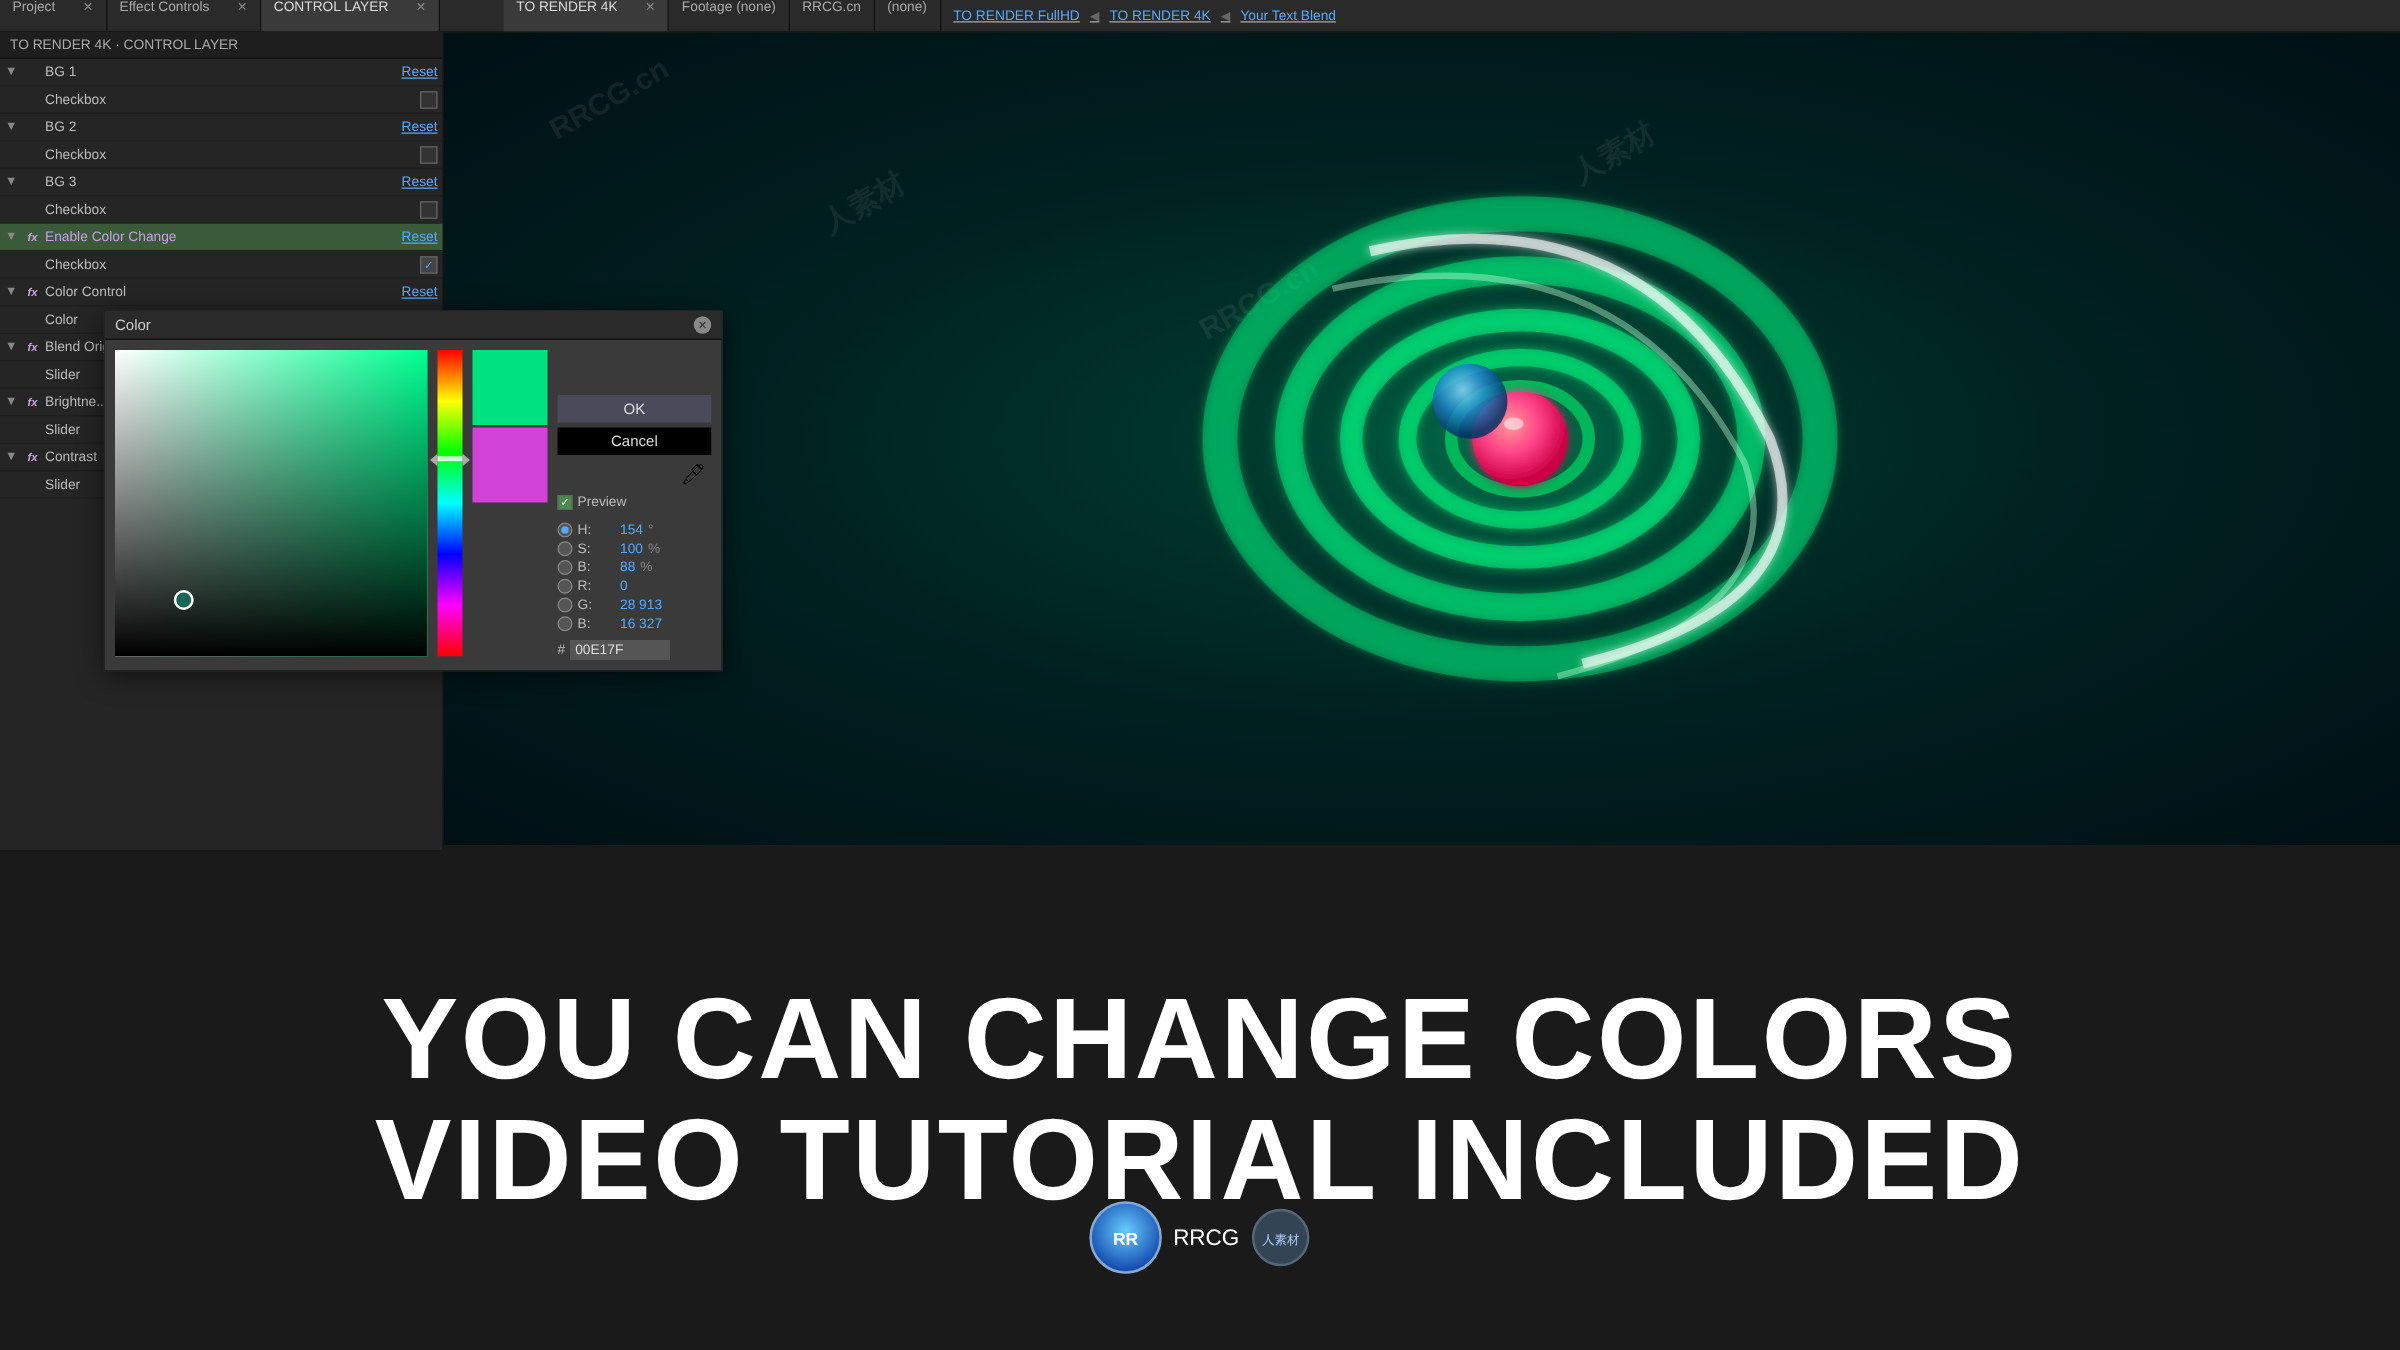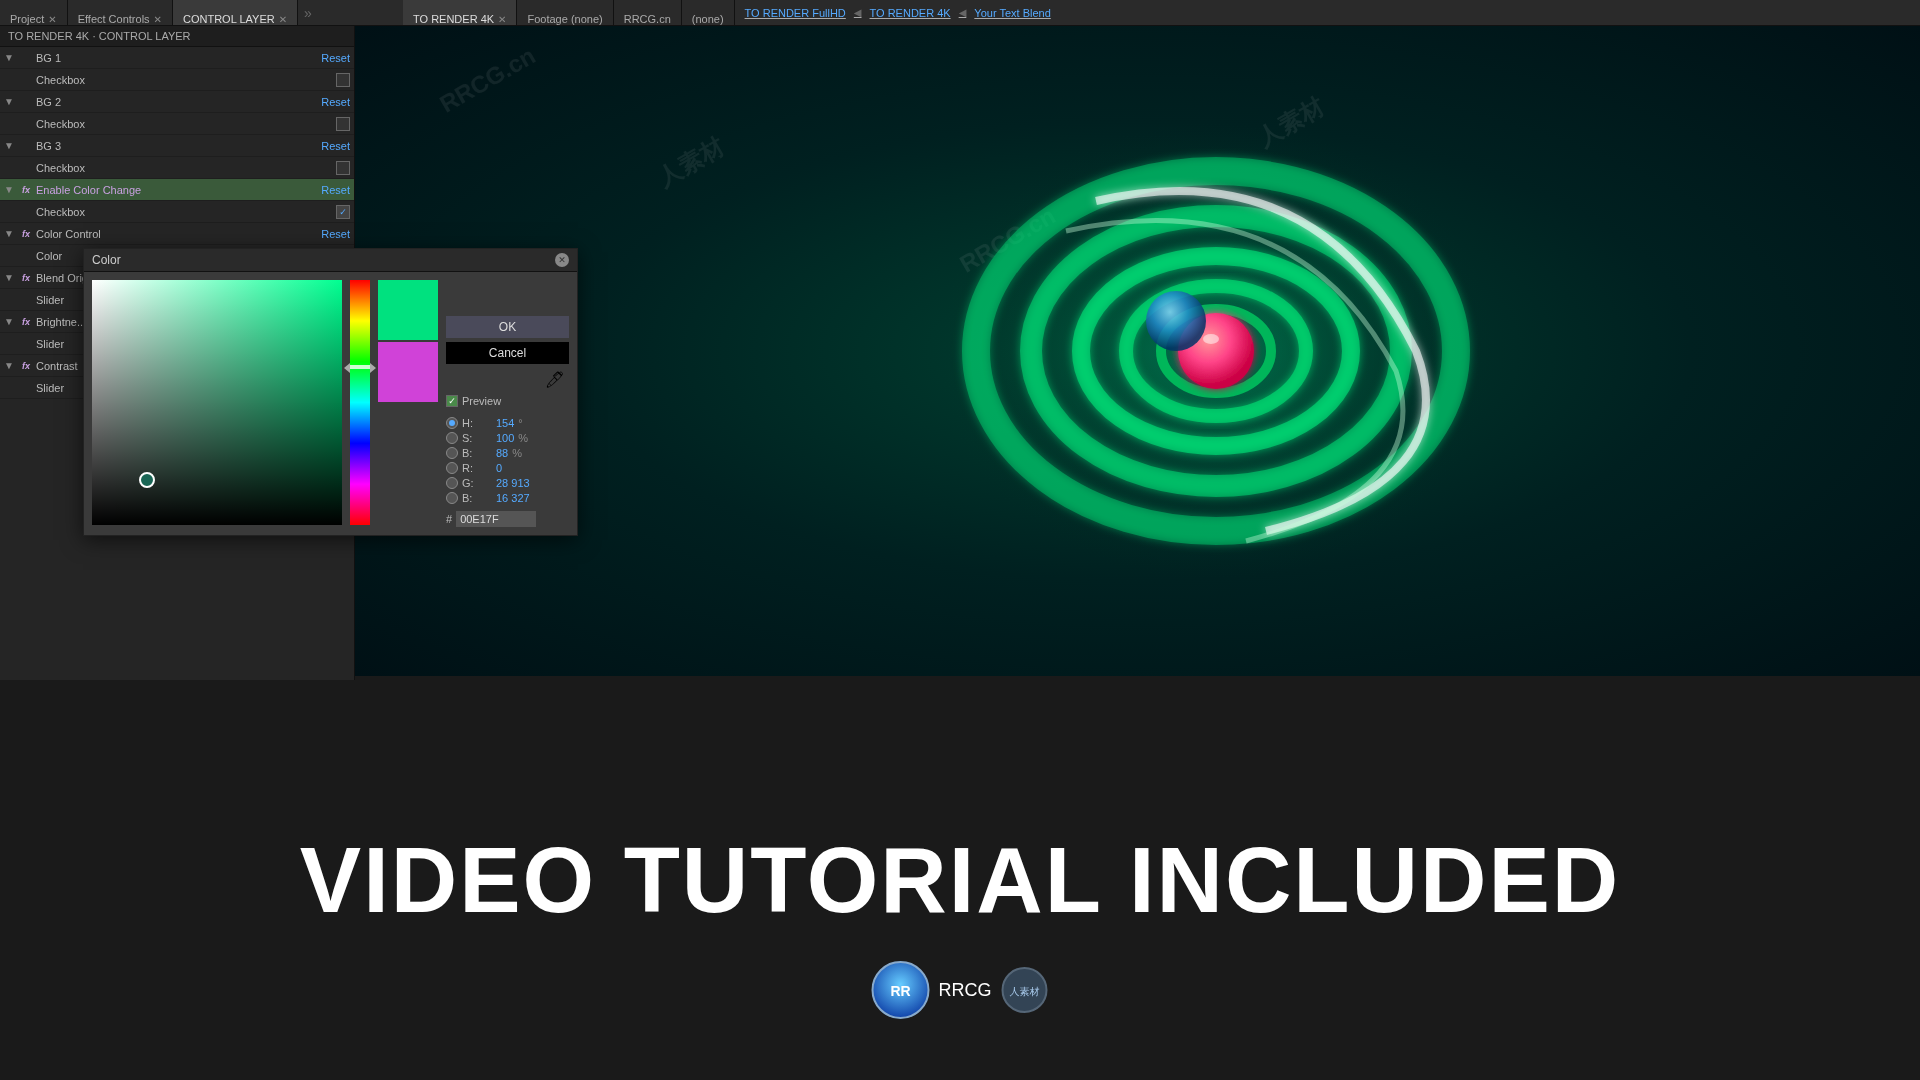--- a/index.html
+++ b/index.html
@@ -4,21 +4,21 @@
   <style>
     * { margin: 0; padding: 0; box-sizing: border-box; }
     body { width: 1920px; height: 1080px; background: #1a1a1a; font-family: Arial, sans-serif; overflow: hidden; position: relative; }
 
     
     #top-bar {
       width: 100%; height: 26px; background: #2a2a2a; display: flex; align-items: center;
       border-bottom: 1px solid #111; font-size: 11px; color: #aaa;
     }
     .tab-group { display: flex; align-items: center; height: 100%; }
-    .tab { padding: 0 10px; height: 100%; display: flex; align-items: flex-end; gap: 4px; border-right: 1px solid #111; cursor: pointer; }
+    .tab { padding: 0 10px; height: 100%; display: flex; align-items: flex-start; gap: 22px; border-right: 1px solid #111; cursor: pointer; }
     .tab.active { background: #3a3a3a; color: #ddd; }
     .tab-label { font-size: 11px; }
     .tab-close { font-size: 10px; color: #888; cursor: pointer; }
     .top-nav { display: flex; align-items: center; padding: 0 10px; gap: 8px; color: #aaa; font-size: 11px; text-decoration: underline; }
     .top-nav .arrow { font-size: 10px; color: #666; }
     .nav-link { color: #5af; cursor: pointer; }
     .nav-link.active { color: #5af; }
 
     
     #left-panel {
@@ -33,21 +33,21 @@
       display: flex; align-items: center; padding: 2px 4px; min-height: 22px;
       font-size: 11px; color: #bbb; border-bottom: 1px solid #1e1e1e;
       position: relative;
     }
     .layer-row.highlighted { background: #3a5a3a; }
     .layer-row .indent { width: 16px; flex-shrink: 0; }
     .layer-expand { width: 12px; height: 12px; color: #888; font-size: 10px; cursor: pointer; flex-shrink: 0; }
     .layer-icon { width: 16px; height: 16px; flex-shrink: 0; display: flex; align-items: center; justify-content: center; font-size: 9px; color: #8af; margin: 0 2px; }
     .layer-name { flex: 1; }
     .layer-name.purple { color: #c8a0e0; }
-    .layer-reset { color: #5af; cursor: pointer; margin-left: 4px; font-size: 11px; }
+    .layer-reset { color: #5af; cursor: pointer; margin-left: 4px; font-size: 11px; text-decoration: underline; }
     .checkbox-icon { width: 14px; height: 14px; border: 1px solid #666; background: #333; display: flex; align-items: center; justify-content: center; font-size: 10px; flex-shrink: 0; }
     .checkbox-icon.checked { background: #444; color: #fff; }
     .checkbox-icon.checked::after { content: '✓'; font-size: 9px; color: #5af; }
     .color-swatch { width: 20px; height: 14px; background: #00e17f; border: 1px solid #555; flex-shrink: 0; }
     .color-swatch-btn { width: 20px; height: 14px; border: 1px solid #555; flex-shrink: 0; cursor: pointer; display: flex; align-items: center; justify-content: center; }
     .icon-fx { font-size: 9px; color: #c8a0e0; font-style: italic; font-weight: bold; }
     .value-blue { color: #5af; }
 
     
     #color-dialog {
@@ -485,20 +485,21 @@
         <circle cx="260" cy="220" r="30" fill="url(#blueSphereGrad)" opacity="0.85"></circle>
 
         <ellipse cx="295" cy="238" rx="8" ry="5" fill="rgba(255,255,255,0.5)"></ellipse>
       </svg>
     </div>
   </div>
 </div>
 
 <div id="bottom-banner">
   <div id="banner-text">
+    <div>YOU CAN CHANGE COLORS</div>
     <div>
       <span>VIDEO TUTORIAL INCLUDED</span>
     </div>
   </div>
 
   <div id="logo-area">
     <svg width="60" height="60" viewBox="0 0 60 60">
       <defs>
         <radialGradient id="logoGrad" cx="50%" cy="40%" r="60%">
           <stop offset="0%" stop-color="#66ccff"></stop>

